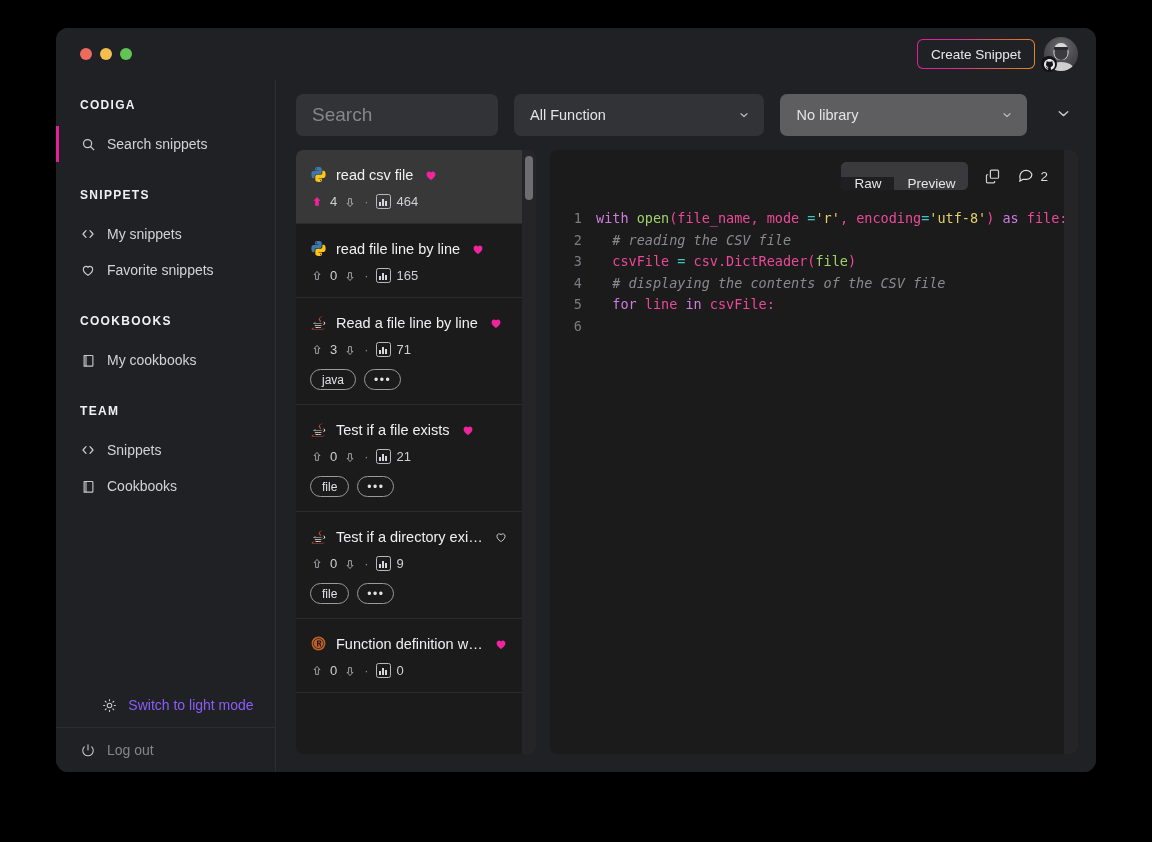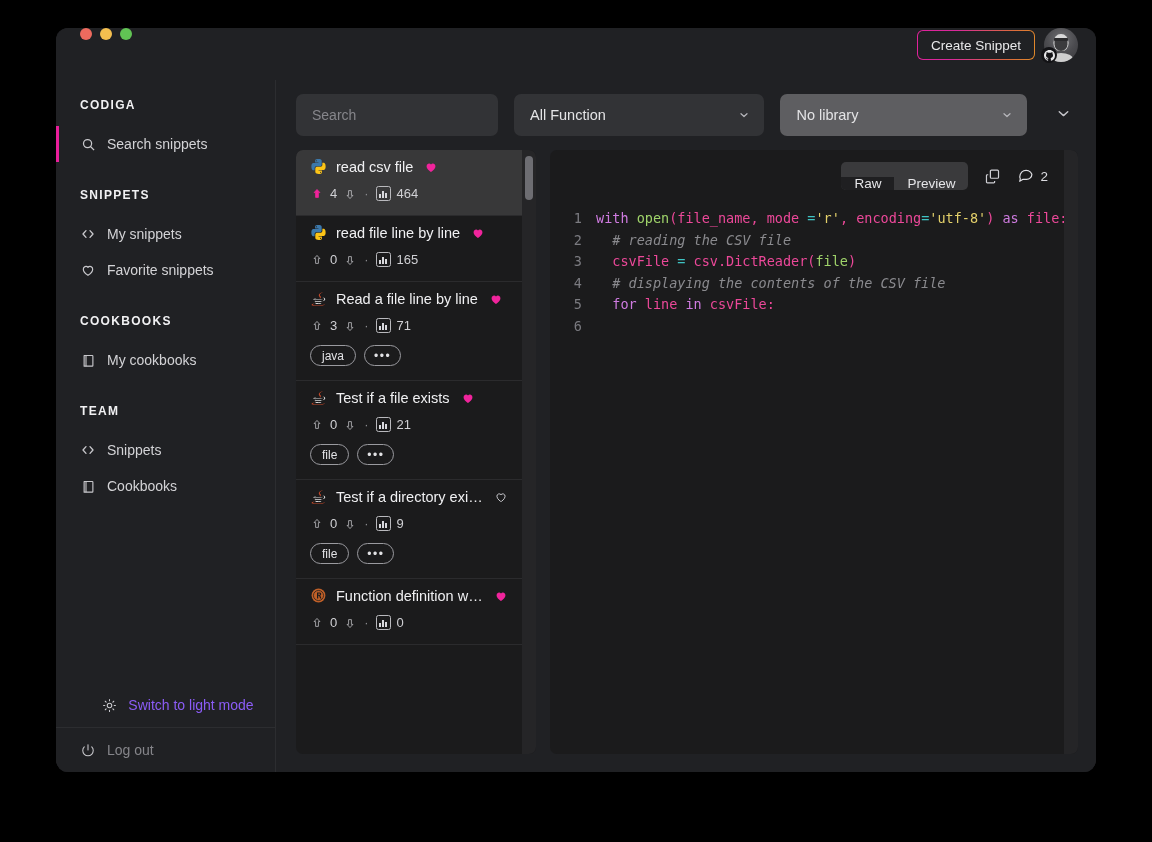--- a/index.html
+++ b/index.html
@@ -25,21 +25,21 @@
     display: flex;
     flex-direction: column;
   }
 
   
   .titlebar {
     height: 52px;
     flex: 0 0 52px;
     background: #202124;
     display: flex;
-    align-items: flex-start;
+    align-items: center;
     padding: 0 18px 0 24px;
     position: relative;
   }
   .traffic-lights { display: flex; gap: 8px; align-items: center; }
   .tl { width: 12px; height: 12px; border-radius: 50%; display: block; }
   .tl-close { background: #ed6a5e; }
   .tl-min { background: #f4bf4f; }
   .tl-max { background: #61c454; }
 
   .titlebar-right {
@@ -208,21 +208,21 @@
     gap: 16px;
     padding: 0 18px 0 20px;
   }
   .search-box {
     width: 202px;
     height: 42px;
     background: #323336;
     border: none;
     border-radius: 7px;
     padding: 0 16px;
-    font-size: 14px;
+    font-size: 19px;
     color: #e4e4e6;
     font-family: "Liberation Sans", sans-serif;
     outline: none;
   }
   .search-box::placeholder { color: #86868b; }
 
   .select {
     height: 42px;
     background: #323336;
     border-radius: 7px;
@@ -253,21 +253,21 @@
     position: relative;
     display: flex;
   }
   .list-inner {
     flex: 1;
     overflow: hidden;
     display: flex;
     flex-direction: column;
   }
   .snip {
-    padding: 8px 14px 14px 14px;
+    padding: 16px 14px 14px 14px;
     border-bottom: 1px solid #2b2b2d;
     cursor: pointer;
     flex: 0 0 auto;
   }
   .snip.selected { background: #383839; }
   .snip-title-row { display: flex; align-items: center; gap: 9px; }
   .lang-ico { width: 17px; height: 17px; flex: 0 0 17px; display: block; }
   .snip-title {
     font-size: 14.5px;
     color: #f0f0f2;

